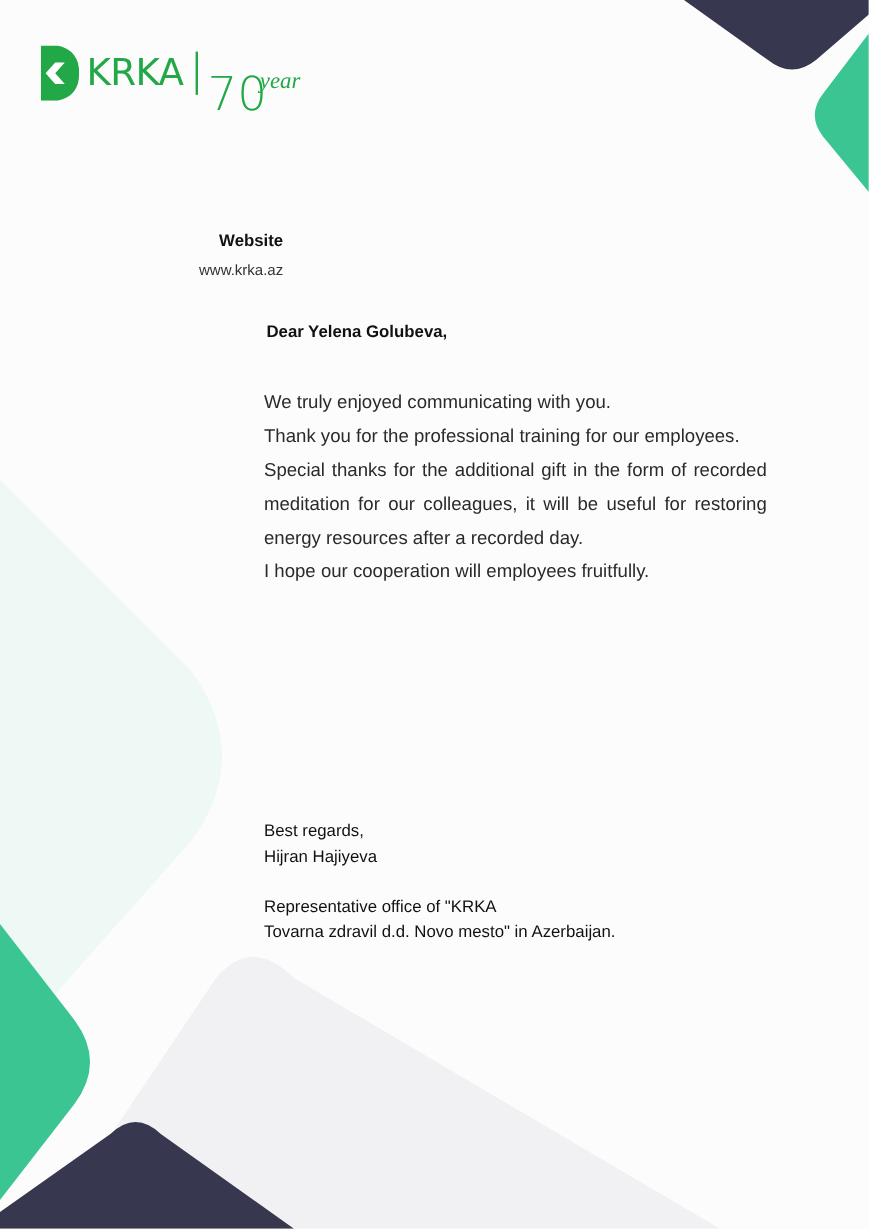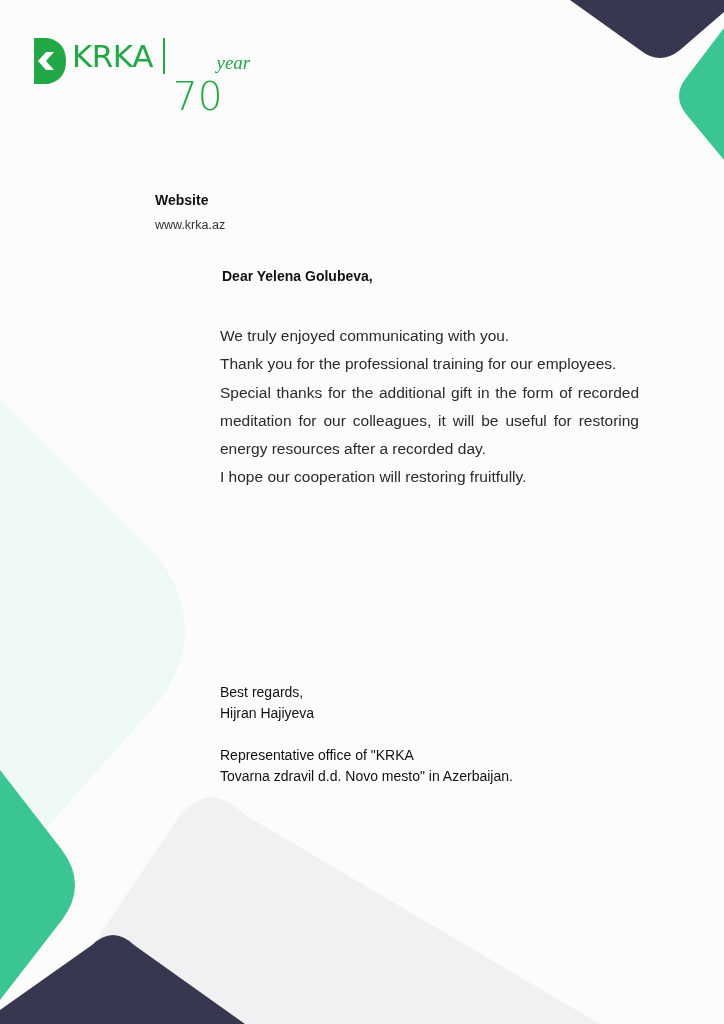--- a/index.html
+++ b/index.html
@@ -1,23 +1,23 @@
 <!DOCTYPE html>
 <html><head>
 <meta charset="utf-8">
 <style>
   html,body{margin:0;padding:0;}
   body{width:724px;height:1024px;position:relative;overflow:hidden;background:#fcfcfc;font-family:"Liberation Sans",sans-serif;color:#1e1e1e;}
   .bg{position:absolute;left:0;top:0;width:724px;height:1024px;}
-  .logo{position:absolute;left:34px;top:38px;height:46px;display:flex;align-items:flex-start;}
+  .logo{position:absolute;left:34px;top:38px;height:46px;display:flex;align-items:center;}
   .logo-word{font-family:"DejaVu Sans",sans-serif;font-size:31px;color:#22a846;letter-spacing:-0.5px;margin-left:6px;font-weight:normal;}
   .logo-div{width:2px;height:36px;background:#22a846;margin:0 8px 0 10px;}
   .logo-70{font-family:"DejaVu Sans",sans-serif;font-size:39px;color:#22a846;font-weight:300;margin-top:36px;}
   .logo-year{font-family:"Liberation Serif",serif;font-style:italic;font-size:19px;color:#22a846;margin-left:-6px;margin-top:14px;}
-  .website{position:absolute;left:155px;top:192px;text-align:left;width:81px;}
+  .website{position:absolute;left:155px;top:192px;text-align:right;width:81px;}
   .website-label{font-size:14px;font-weight:bold;color:#111;}
   .website-url{font-size:12.5px;color:#333;margin-top:10px;}
   .greeting{position:absolute;left:222px;top:268px;font-size:14px;font-weight:bold;color:#111;}
   .body{position:absolute;left:220px;top:322px;width:419px;font-size:15.5px;line-height:28.3px;color:#2a2a2a;text-align:justify;}
   .body p{margin:0;}
   .sign{position:absolute;left:220px;top:682px;font-size:14px;font-weight:normal;color:#111;line-height:21px;}
   .sign p{margin:0;}
   .gap{height:21px;}
 </style>
 </head>
@@ -53,21 +53,21 @@
   <div class="website-label">Website</div>
   <div class="website-url">www.krka.az</div>
 </div>
 
 <div class="greeting">Dear Yelena Golubeva,</div>
 
 <div class="body">
   <p>We truly enjoyed communicating with you.</p>
   <p>Thank you for the professional training for our employees.</p>
   <p>Special thanks for the additional gift in the form of recorded meditation for our colleagues, it will be useful for restoring energy resources after a recorded day.</p>
-  <p>I hope our cooperation will restoring fruitfully.</p>
+  <p>I hope our cooperation will employees fruitfully.</p>
 </div>
 
 <div class="sign">
   <p>Best regards,</p>
   <p>Hijran Hajiyeva</p>
   <div class="gap"></div>
   <p>Representative office of "KRKA</p>
   <p>Tovarna zdravil d.d. Novo mesto" in Azerbaijan.</p>
 </div>
 

